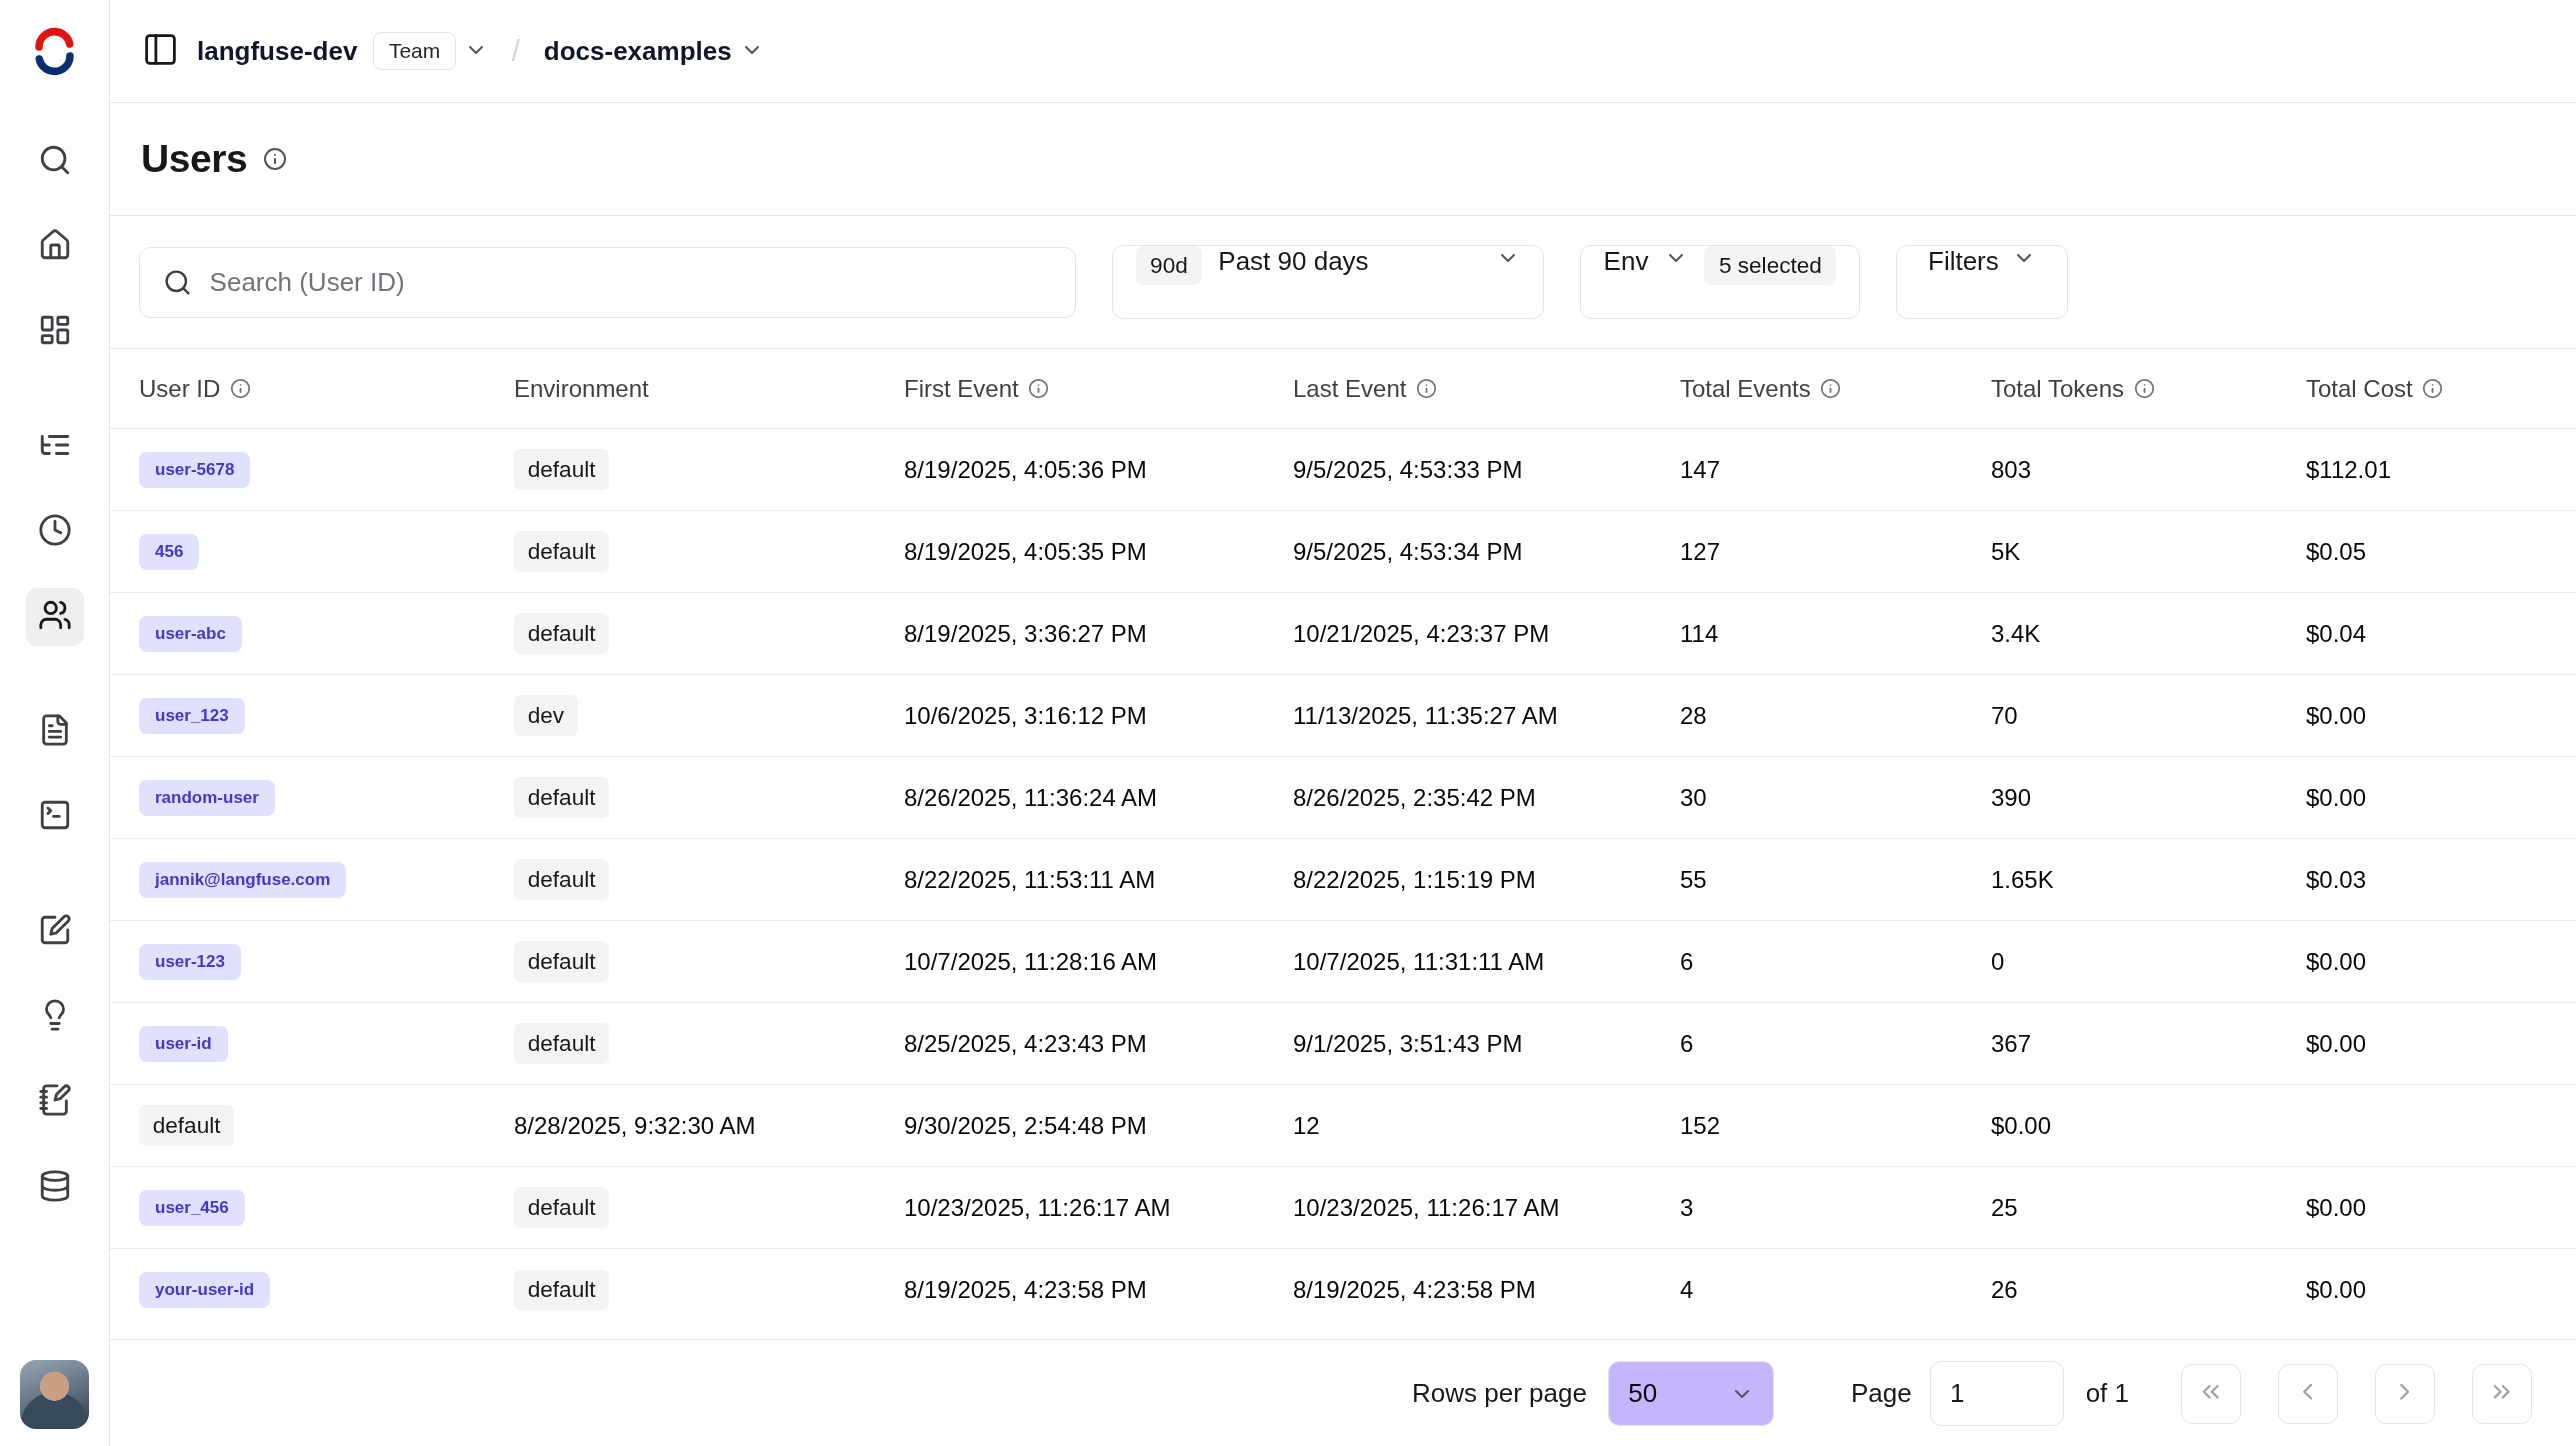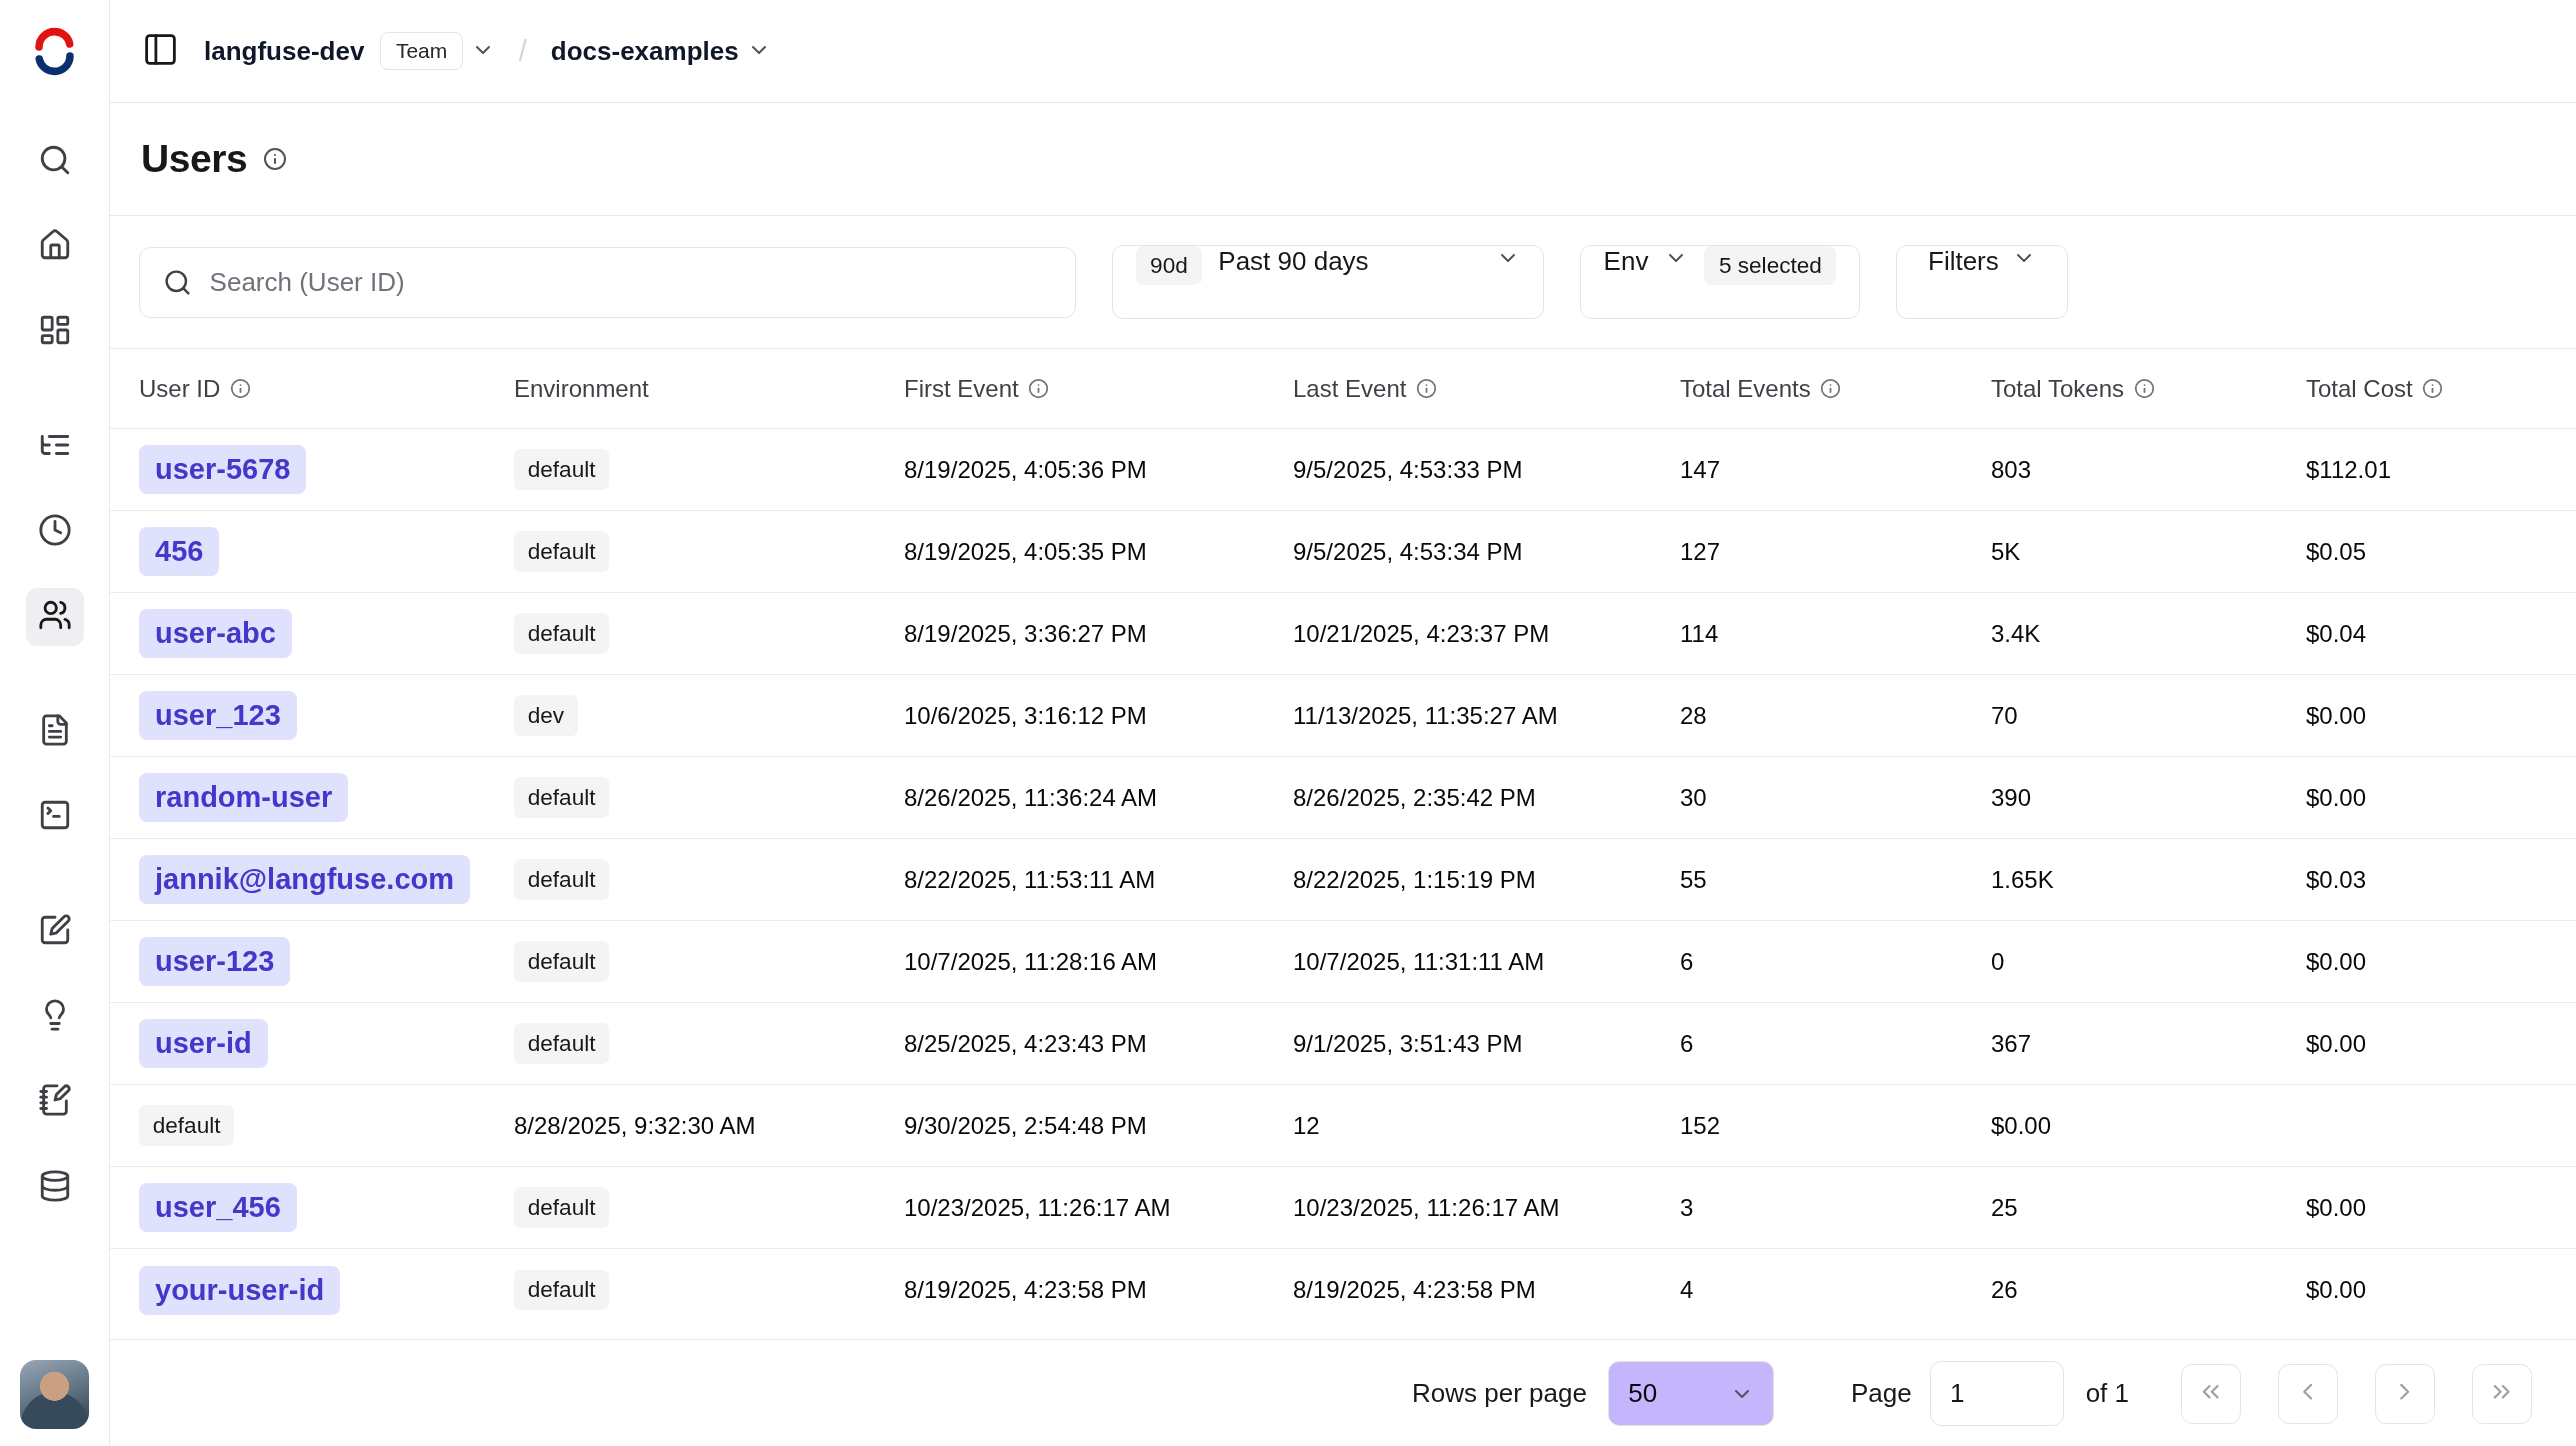--- a/index.html
+++ b/index.html
@@ -47,21 +47,21 @@
   .main { flex: 1; min-width: 0; display: flex; flex-direction: column; }
 
   .topbar {
     height: 103px; flex: none;
     border-bottom: 0.8px solid #e5e7eb;
     display: flex; align-items: center;
     padding: 0 32px;
   }
   .icon-btn { display: flex; align-items: center; justify-content: center; color: #18181b; }
   .icon-btn svg { width: 37px; height: 37px; }
-  .breadcrumb { display: flex; align-items: center; margin-left: 25px; font-size: 26px; }
+  .breadcrumb { display: flex; align-items: center; margin-left: 18px; font-size: 26px; }
   .crumb-name { font-weight: 600; color: #0f172a; }
   .team-badge {
     margin-left: 16px; border: 0.8px solid #e4e4e7; border-radius: 8px;
     padding: 5.6px 14.5px; font-size: 21px; color: #27272a; background: #fff;
   }
   .chev-btn { display: flex; align-items: center; margin-left: 8px; color: #52525b; }
   .chev-btn svg { width: 24px; height: 24px; }
   .crumb-slash { color: #d4d4d8; font-size: 29px; margin: 0 24px; font-weight: 300; }
 
   .page-header {
@@ -122,21 +122,21 @@
     color: #3f3f46; font-size: 24px; font-weight: 500;
   }
   .th { display: flex; align-items: center; gap: 9.7px; }
   .th .info svg { width: 21px; height: 21px; }
   .th .info { color: #71717a; }
   .tbody { flex: 1; overflow: hidden; }
   .trow { height: 82px; border-bottom: 0.8px solid #ececef; font-size: 24px; color: #09090b; }
   .trow:last-child { border-bottom: none; }
   .uid-badge {
     display: inline-block; background: #e0e1fc; color: #4338ca;
-    font-weight: 700; font-size: 29px; padding: 8px 16px; border-radius: 8px;
+    font-weight: 700; font-size: 17px; padding: 8px 16px; border-radius: 8px;
     white-space: nowrap;
   }
   .env-badge {
     display: inline-block; background: #f4f4f5; color: #18181b;
     font-size: 22.6px; padding: 7.3px 13.7px; border-radius: 6.5px;
   }
 
   
   .footer {
     height: 108px; flex: none;

